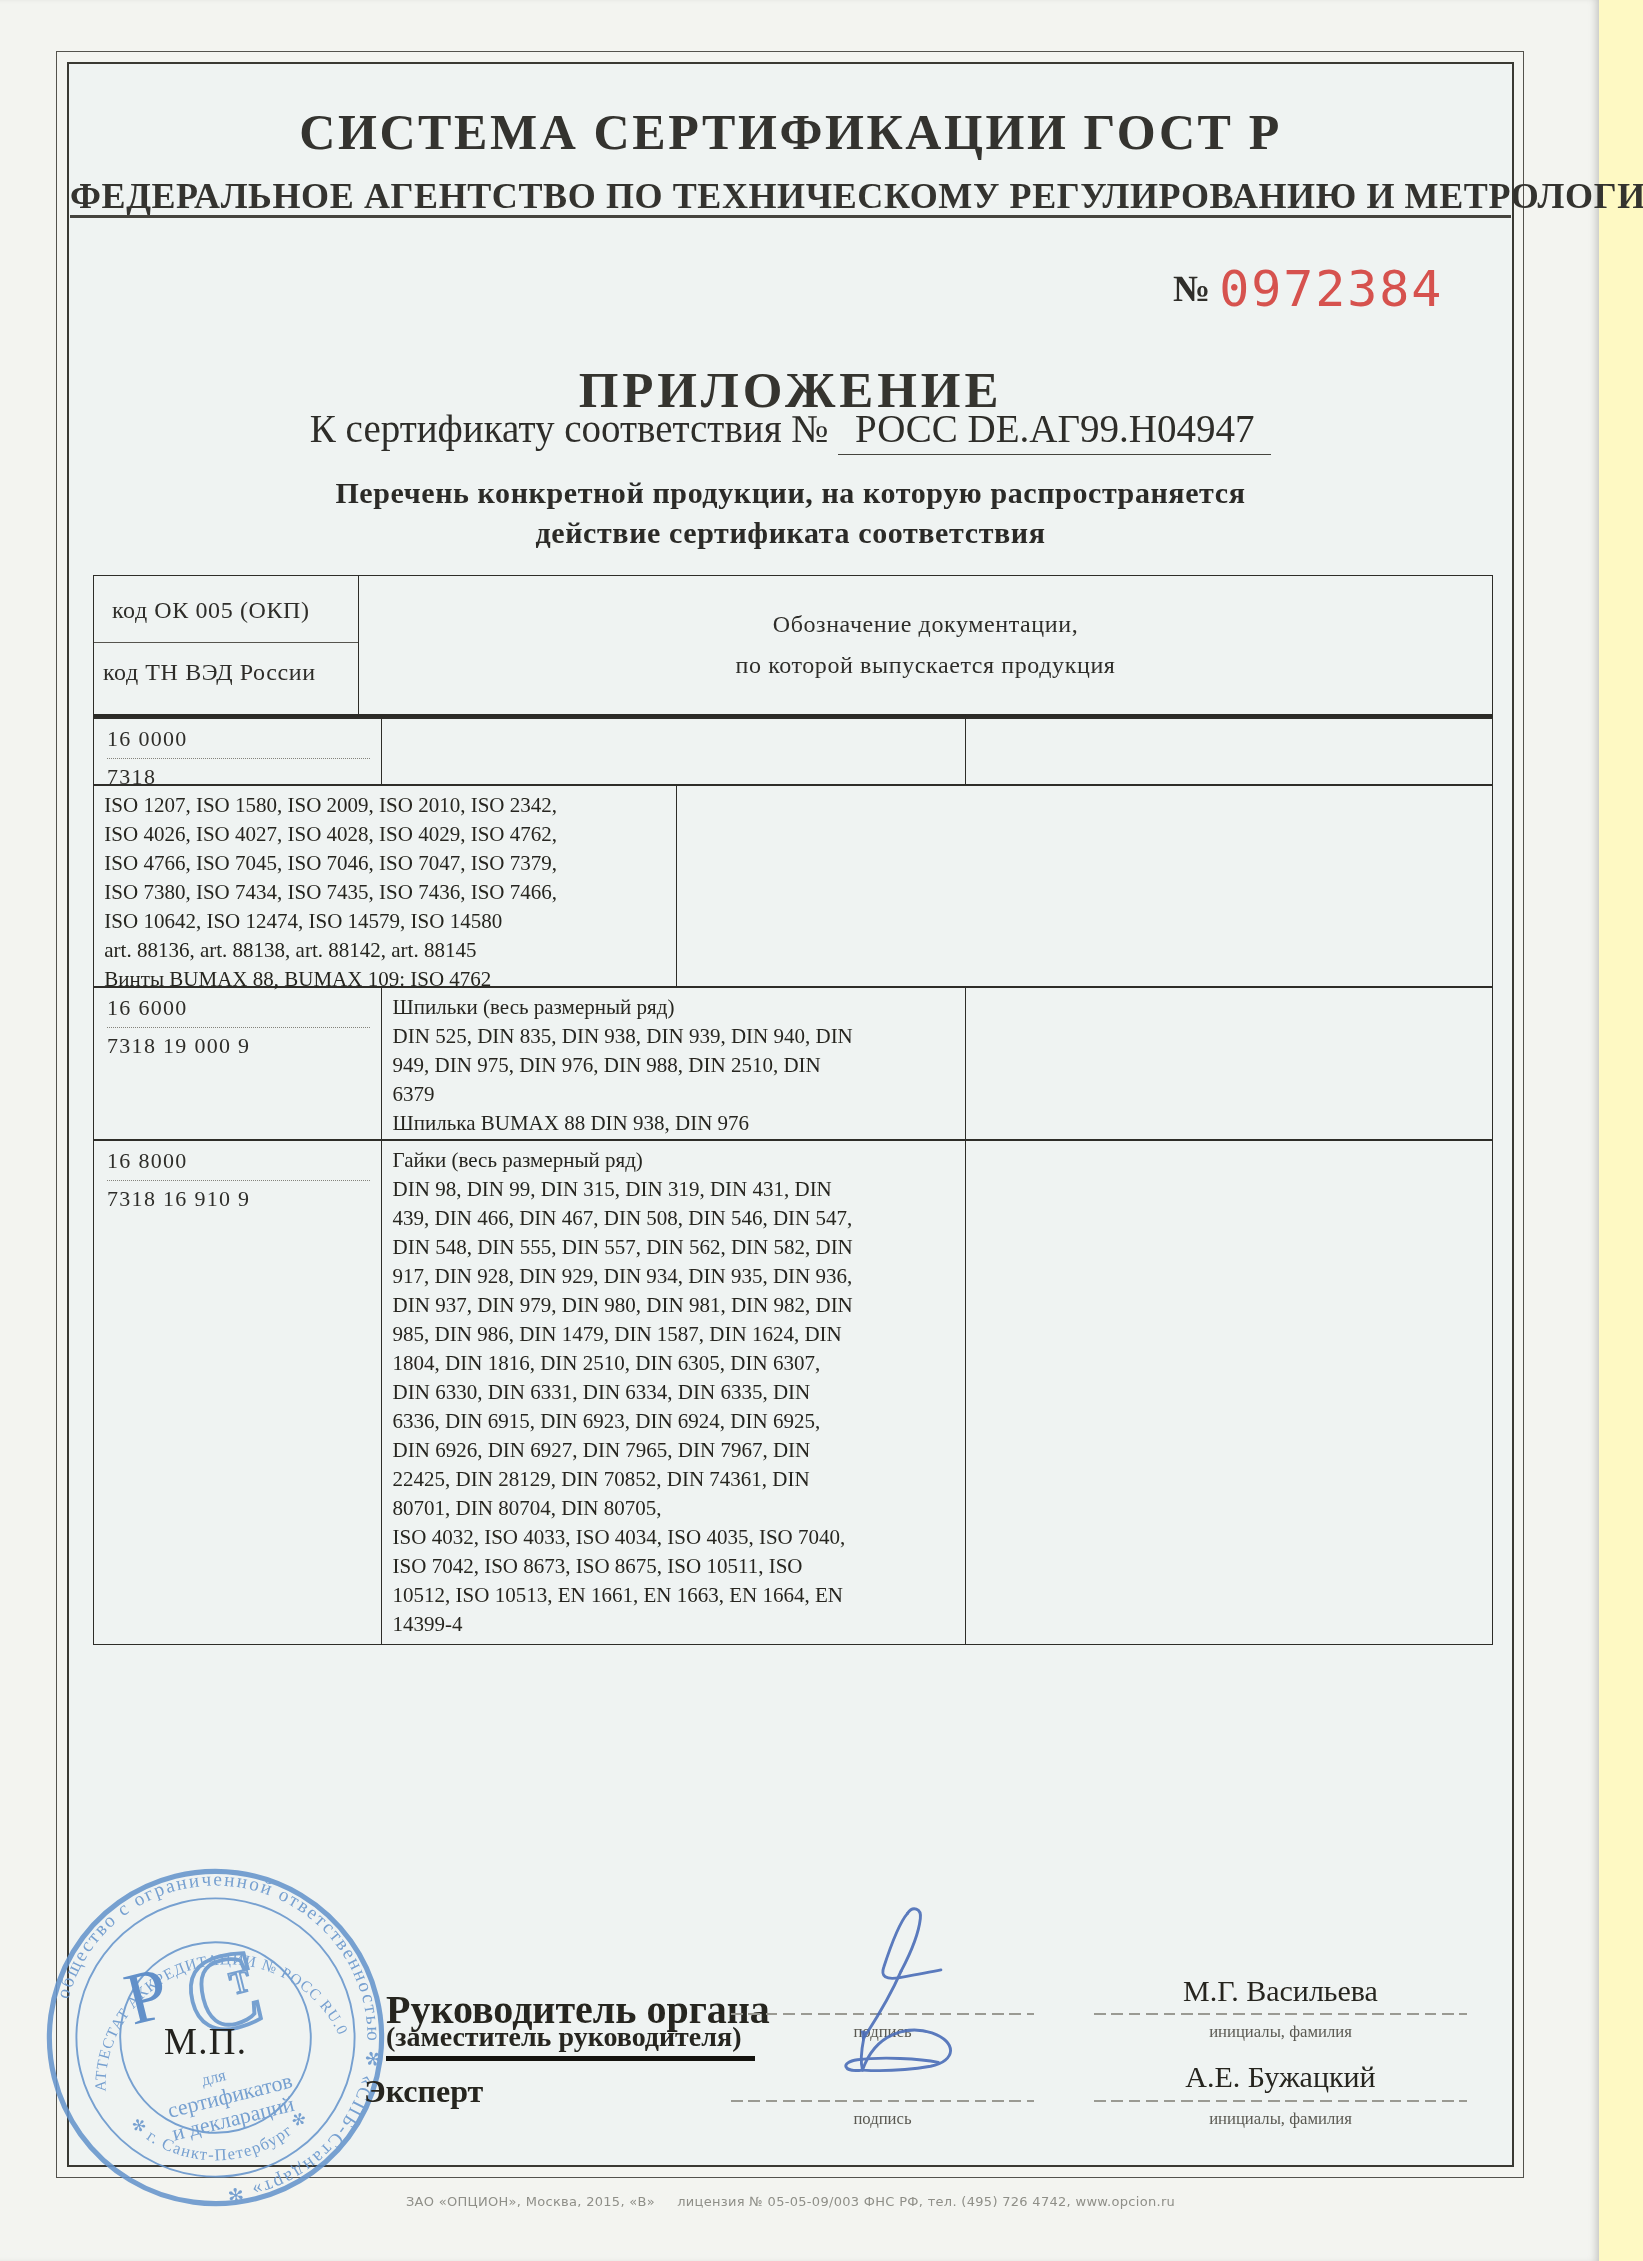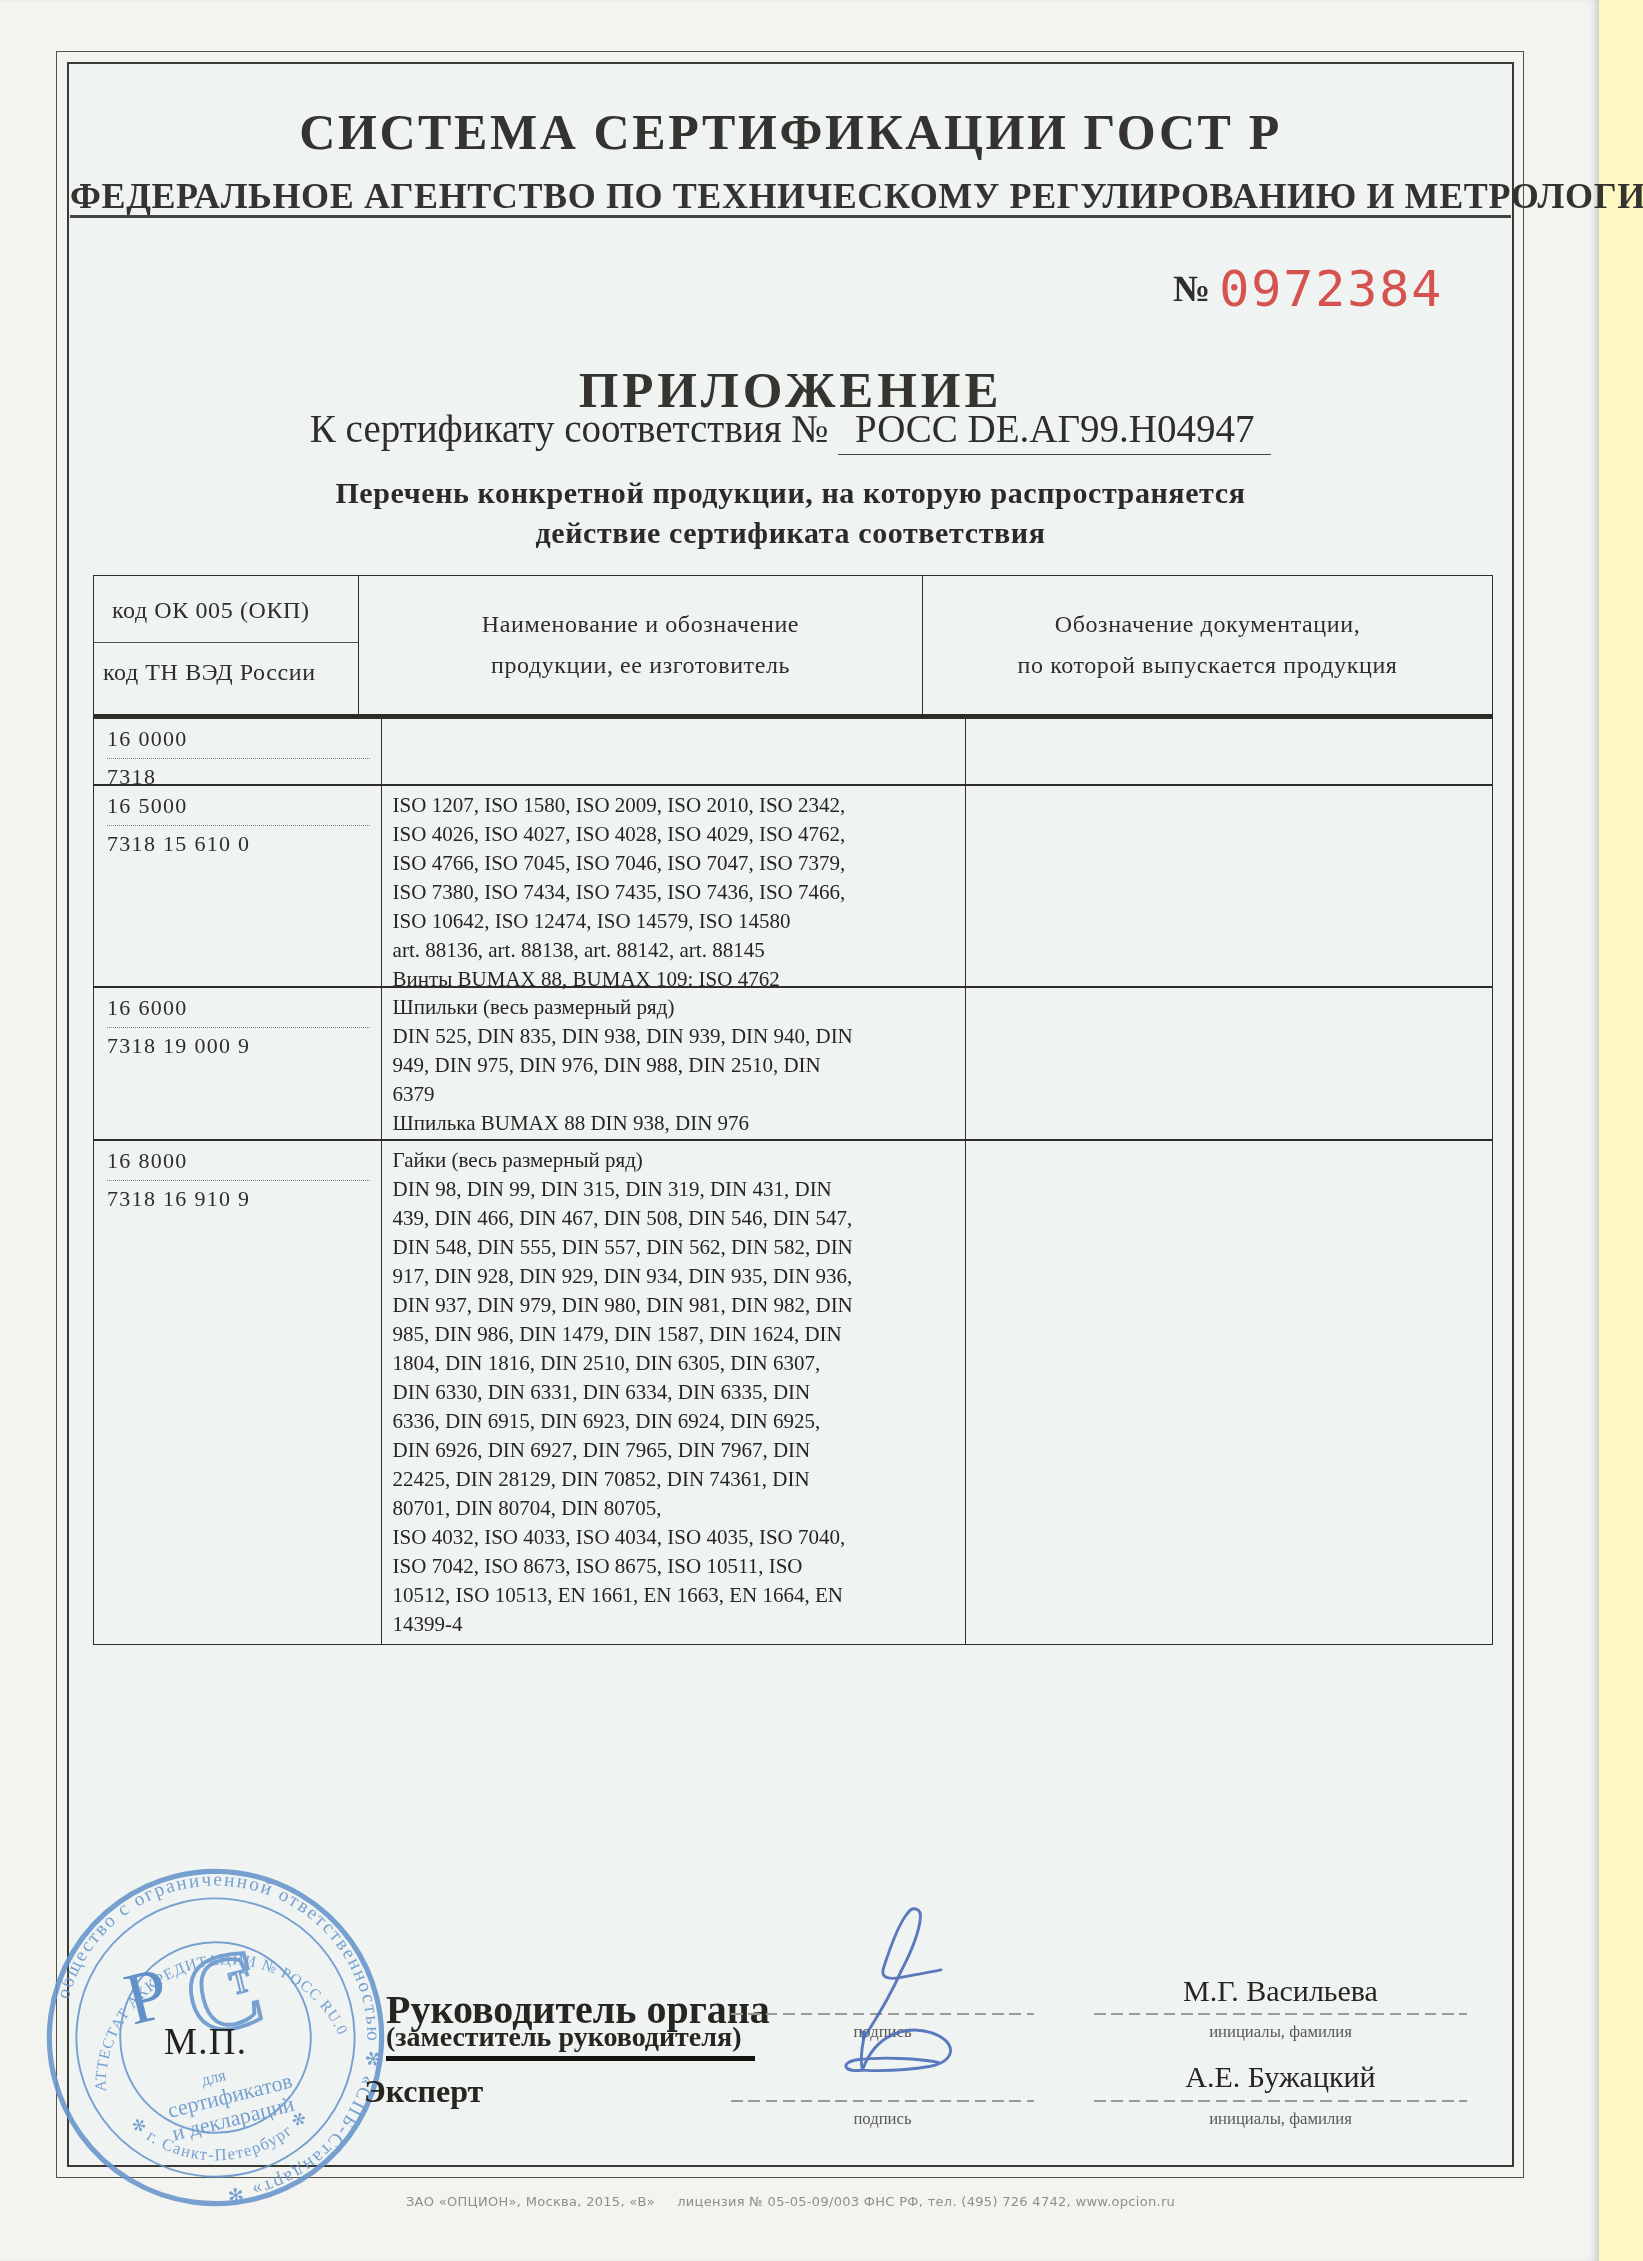--- a/index.html
+++ b/index.html
@@ -135,46 +135,37 @@
   <div class="centered purpose1">Перечень конкретной продукции,  на которую распространяется</div>
   <div class="centered purpose2">действие сертификата соответствия</div>
 
   <div class="table">
     <div class="t-header">
       <div class="t-c1">
         <div class="th-text th-c1-top">код ОК 005 (ОКП)</div>
         <div class="th-c1-div"></div>
         <div class="th-text th-c1-bot">код ТН ВЭД России</div>
       </div>
-      <div class="t-c2">
-        <div class="th-text th-mid">Наименование и обозначение
-продукции, ее изготовитель</div>
-      </div>
       <div class="t-c3">
         <div class="th-text th-mid">Обозначение документации,
 по которой выпускается продукция</div>
       </div>
     </div>
 
     <div class="t-row r1">
       <div class="t-c1 codes">
         <div>16 0000</div>
         <div class="dots"></div>
         <div>7318</div>
       </div>
       <div class="t-c2 prod"></div>
       <div class="t-c3 prod"></div>
     </div>
 
     <div class="t-row r2">
-      <div class="t-c1 codes">
-        <div>16 5000</div>
-        <div class="dots"></div>
-        <div>7318 15 610 0</div>
-      </div>
       <div class="t-c2 prod">ISO 1207, ISO 1580, ISO 2009, ISO 2010, ISO 2342,
 ISO 4026, ISO 4027, ISO 4028, ISO 4029, ISO 4762,
 ISO 4766, ISO 7045, ISO 7046, ISO 7047, ISO 7379,
 ISO 7380, ISO 7434, ISO 7435, ISO 7436, ISO 7466,
 ISO 10642, ISO 12474, ISO 14579, ISO 14580
 art. 88136, art. 88138, art. 88142, art. 88145
 Винты BUMAX 88, BUMAX 109: ISO 4762</div>
       <div class="t-c3 prod"></div>
     </div>
 

